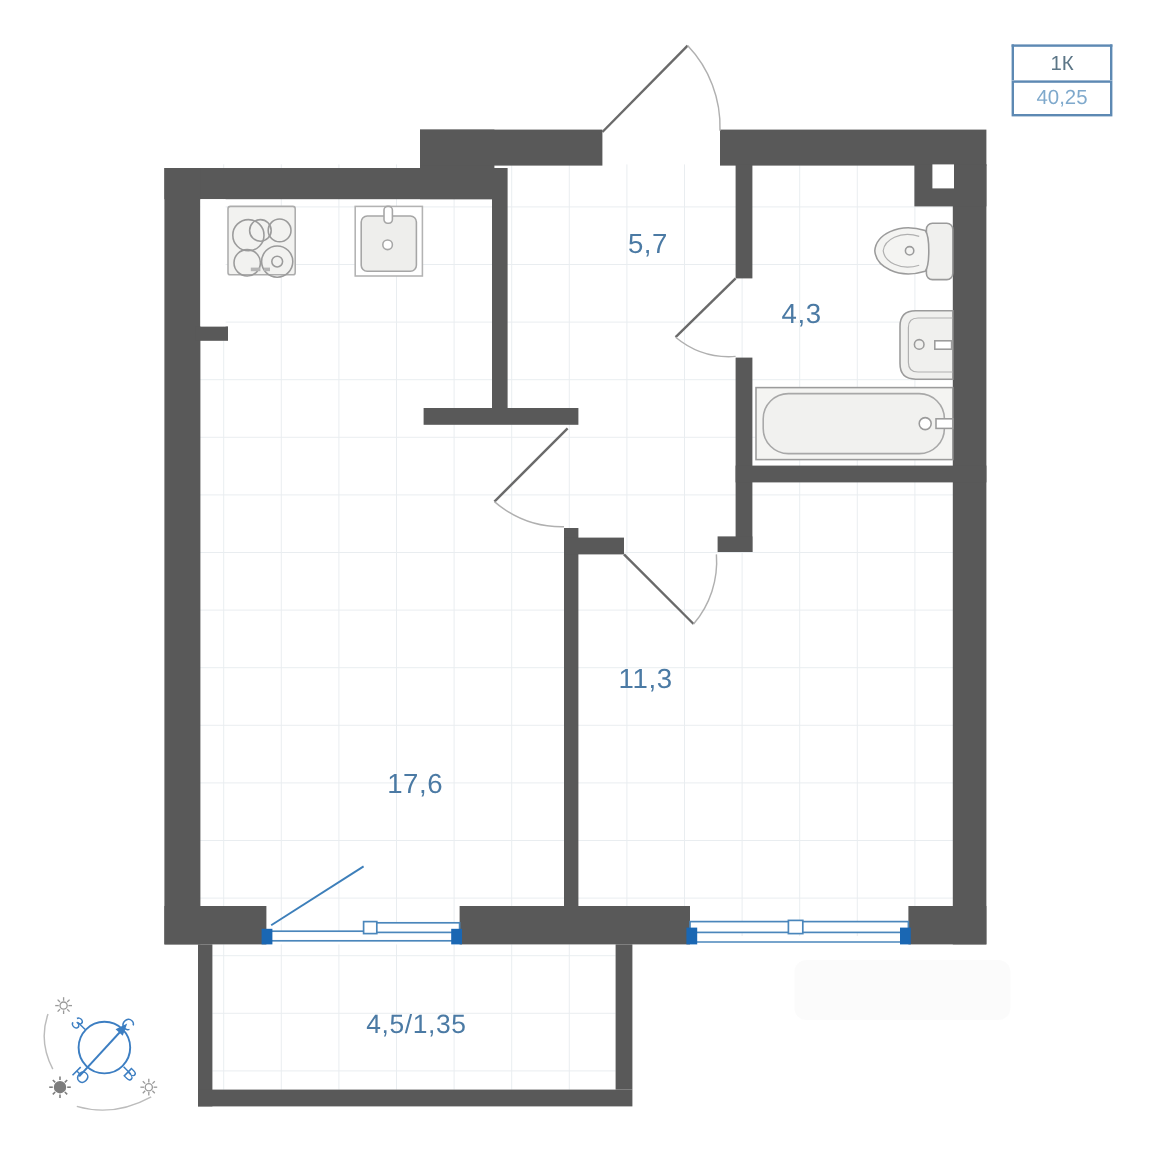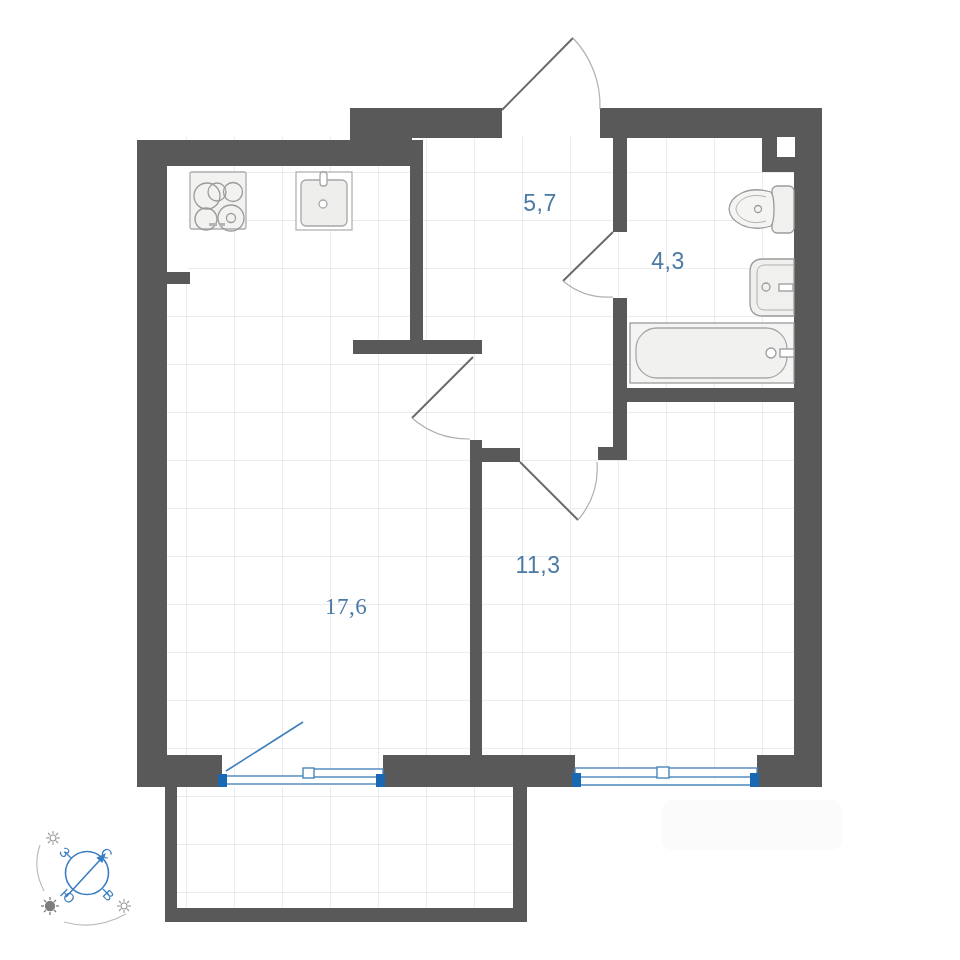--- a/index.html
+++ b/index.html
@@ -133,22 +133,27 @@
       <rect x="657" y="767" width="12" height="11" fill="#ffffff"></rect>
       <line x1="575" y1="785" x2="757" y2="785"></line>
       <rect x="572" y="773" width="9" height="14" fill="#1a67b3" stroke="none"></rect>
       <rect x="750" y="773" width="9" height="14" fill="#1a67b3" stroke="none"></rect>
     </g>
   </svg>
 
   <div class="arealabel" style="left:500px;top:190px;width:80px;">5,7</div>
   <div class="arealabel" style="left:628px;top:248px;width:80px;">4,3</div>
   <div class="arealabel" style="left:498px;top:540px;width:80px;margin-top:12px;">11,3</div>
-  <div class="arealabel" style="left:306px;top:594px;width:80px;font-family:Liberation Serif, serif;">17,6</div>
-
+  <div class="arealabel" style="left:306px;top:640px;width:80px;">17,6</div>
+  <div class="arealabel" style="left:267px;top:841px;width:160px;font-size:22px;">4,5/1,35</div>
+
+  <div class="legend">
+    <div class="cell top">1К</div>
+    <div class="cell bot">40,25</div>
+  </div>
 
   <svg class="overlay" style="left:30px;top:810px;" width="130" height="130" viewBox="30 810 130 130">
     <path d="M40 845 Q 32 868 44 891" fill="none" stroke="#bcbcbc" stroke-width="1.2"></path>
     <path d="M64 922 Q 95 931 126 914" fill="none" stroke="#bcbcbc" stroke-width="1.2"></path>
     <circle cx="87" cy="873" r="21.5" fill="none" stroke="#3c7ec2" stroke-width="1.6"></circle>
     <line x1="66" y1="897" x2="100" y2="860" stroke="#3c7ec2" stroke-width="1.6"></line>
     <polygon points="106,853 102.3,863.1 96.3,857.7" fill="#3c7ec2"></polygon>
     <line x1="71" y1="858" x2="65" y2="852" stroke="#3c7ec2" stroke-width="1.2"></line>
     <line x1="103" y1="889" x2="109" y2="895" stroke="#3c7ec2" stroke-width="1.2"></line>
     <g stroke="#9a9a9a" stroke-width="1.1" fill="none">

